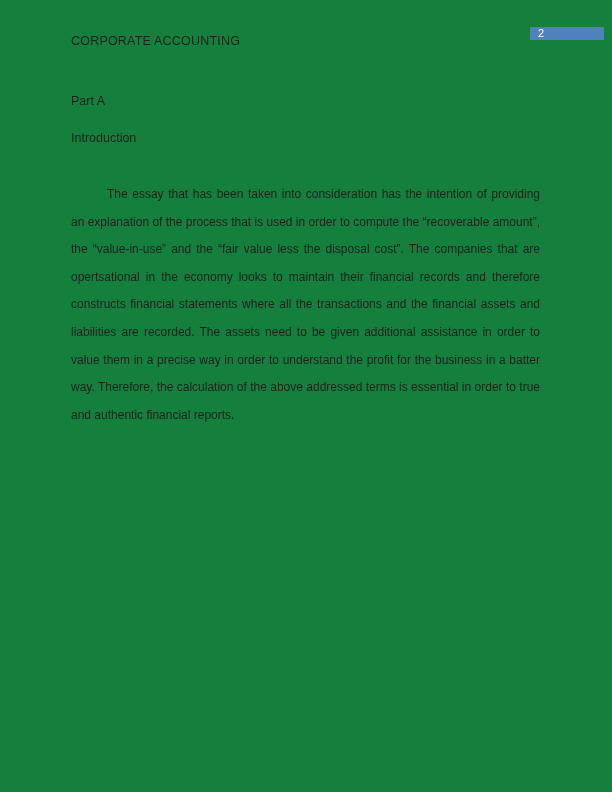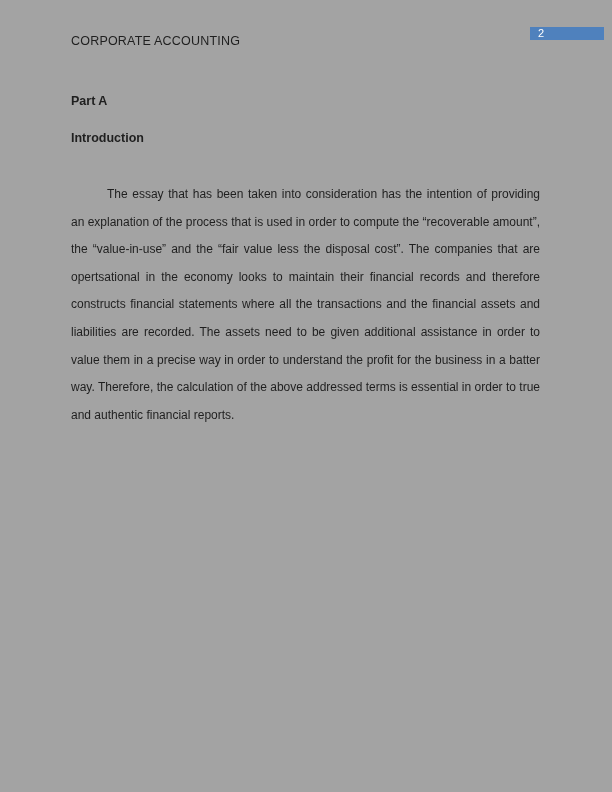--- a/index.html
+++ b/index.html
@@ -4,21 +4,21 @@
 <style>
   html, body {
     margin: 0;
     padding: 0;
     background: #ffffff;
   }
   .page {
     position: relative;
     width: 612px;
     height: 792px;
-    background: #a3a3a3;
+    background: #15803d;
     font-family: "Liberation Sans", sans-serif;
     color: #1f1f1f;
     overflow: hidden;
   }
   .header-title {
     position: absolute;
     left: 71px;
     top: 34px;
     font-size: 12.5px;
     line-height: 15px;
@@ -39,21 +39,21 @@
   .page-number-badge .num {
     color: #ffffff;
     font-size: 11px;
     line-height: 13px;
     padding-left: 8px;
   }
   .heading {
     position: absolute;
     left: 71px;
     font-size: 12.5px;
-    font-weight: bold;
+    font-weight: normal;
     line-height: 15px;
     color: #1f1f1f;
     white-space: nowrap;
   }
   .heading.part   { top: 94px; }
   .heading.intro  { top: 131px; }
   .body-paragraph {
     position: absolute;
     left: 71px;
     top: 150px;

